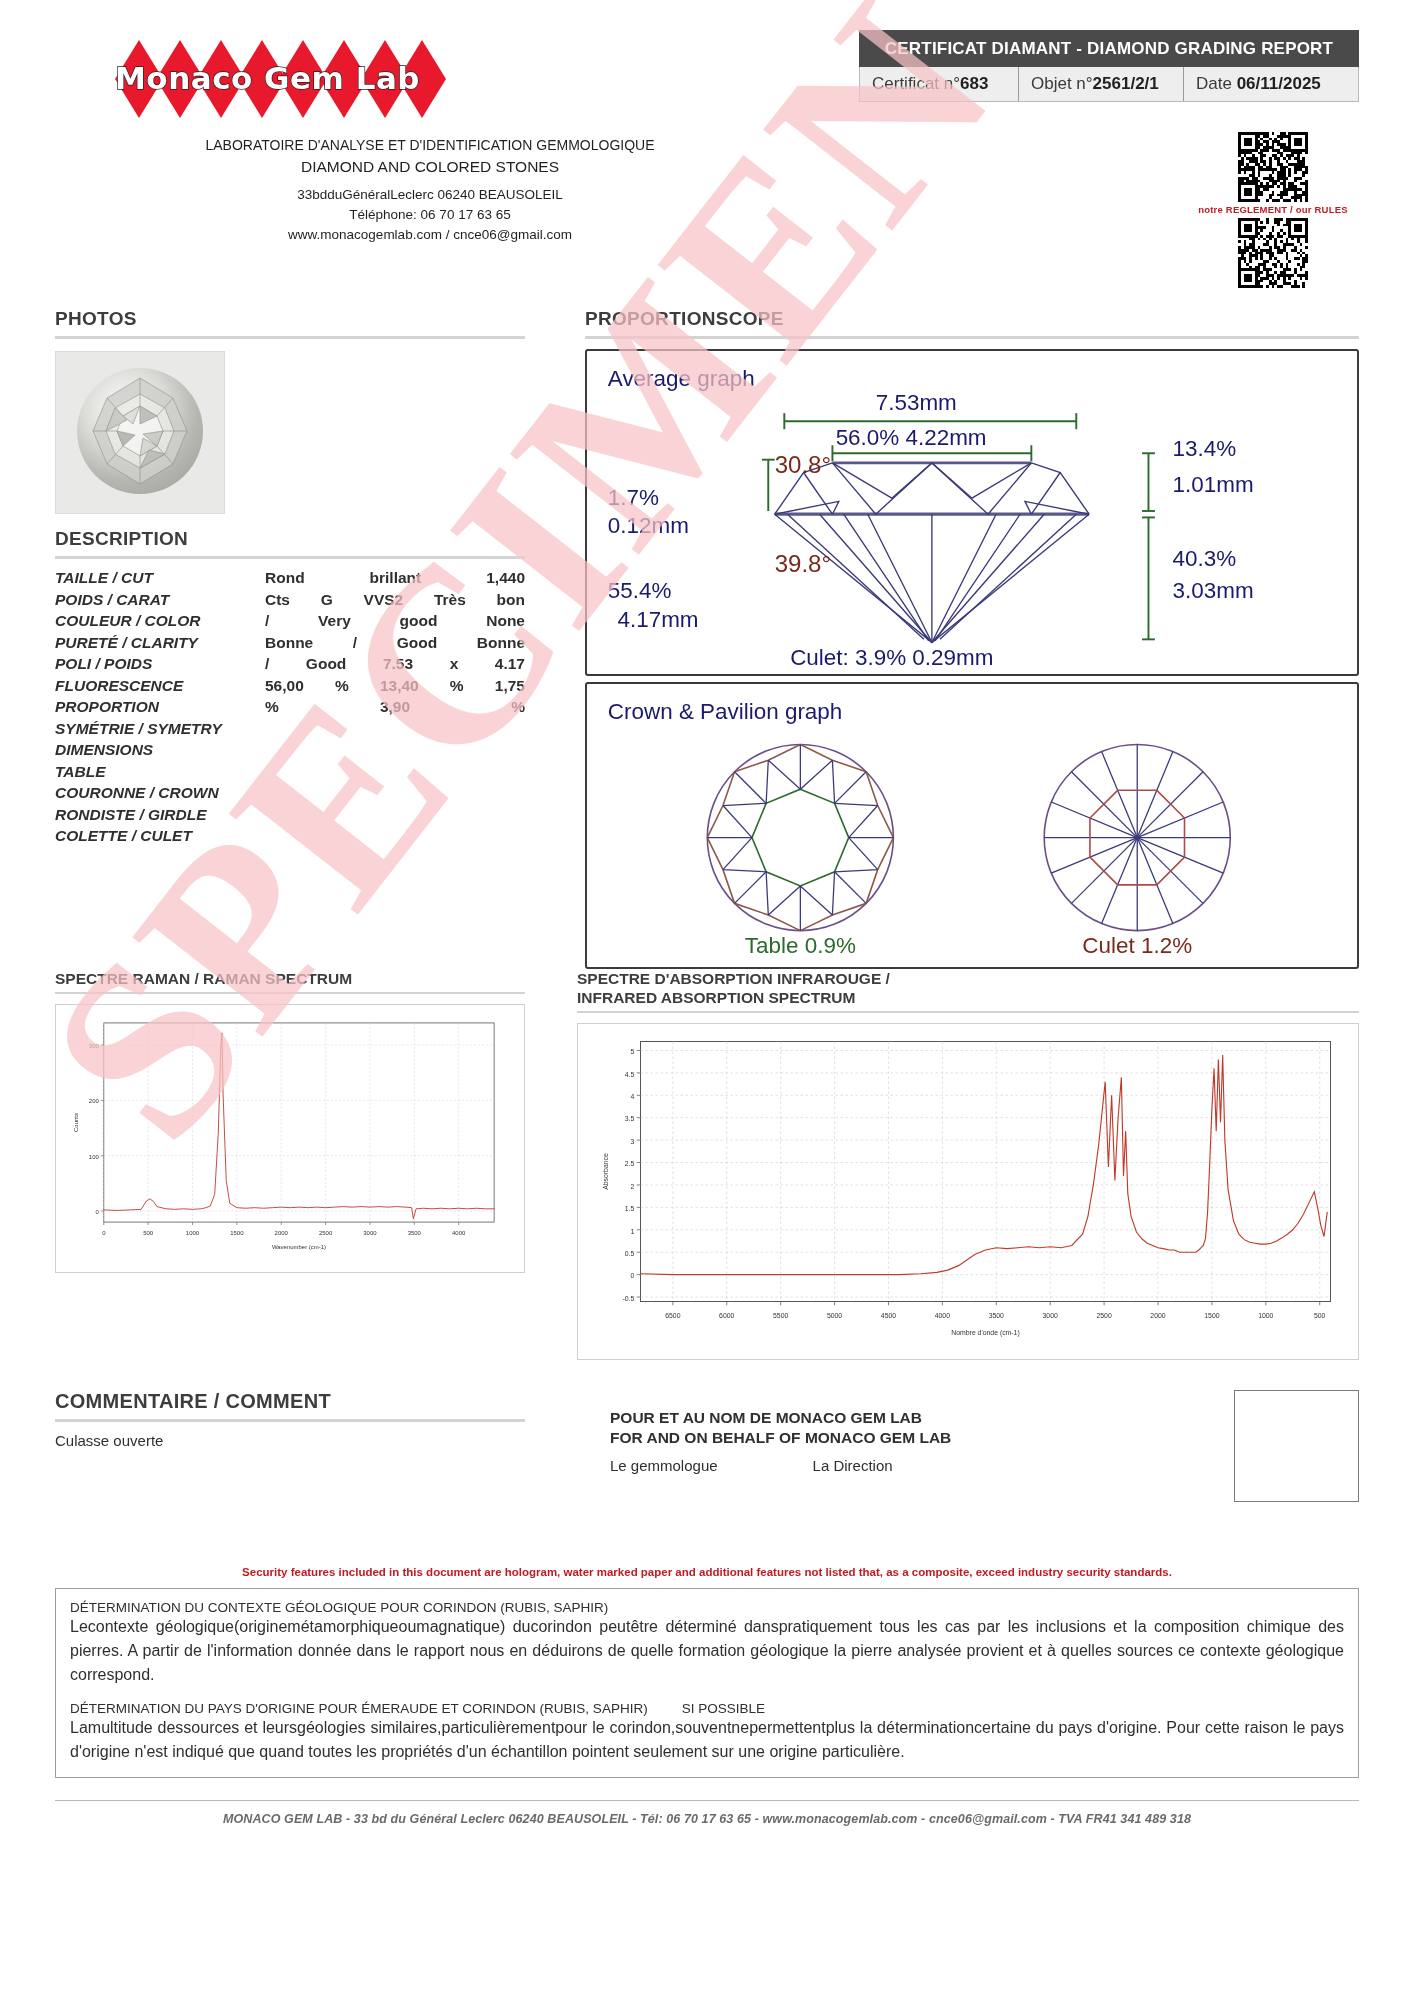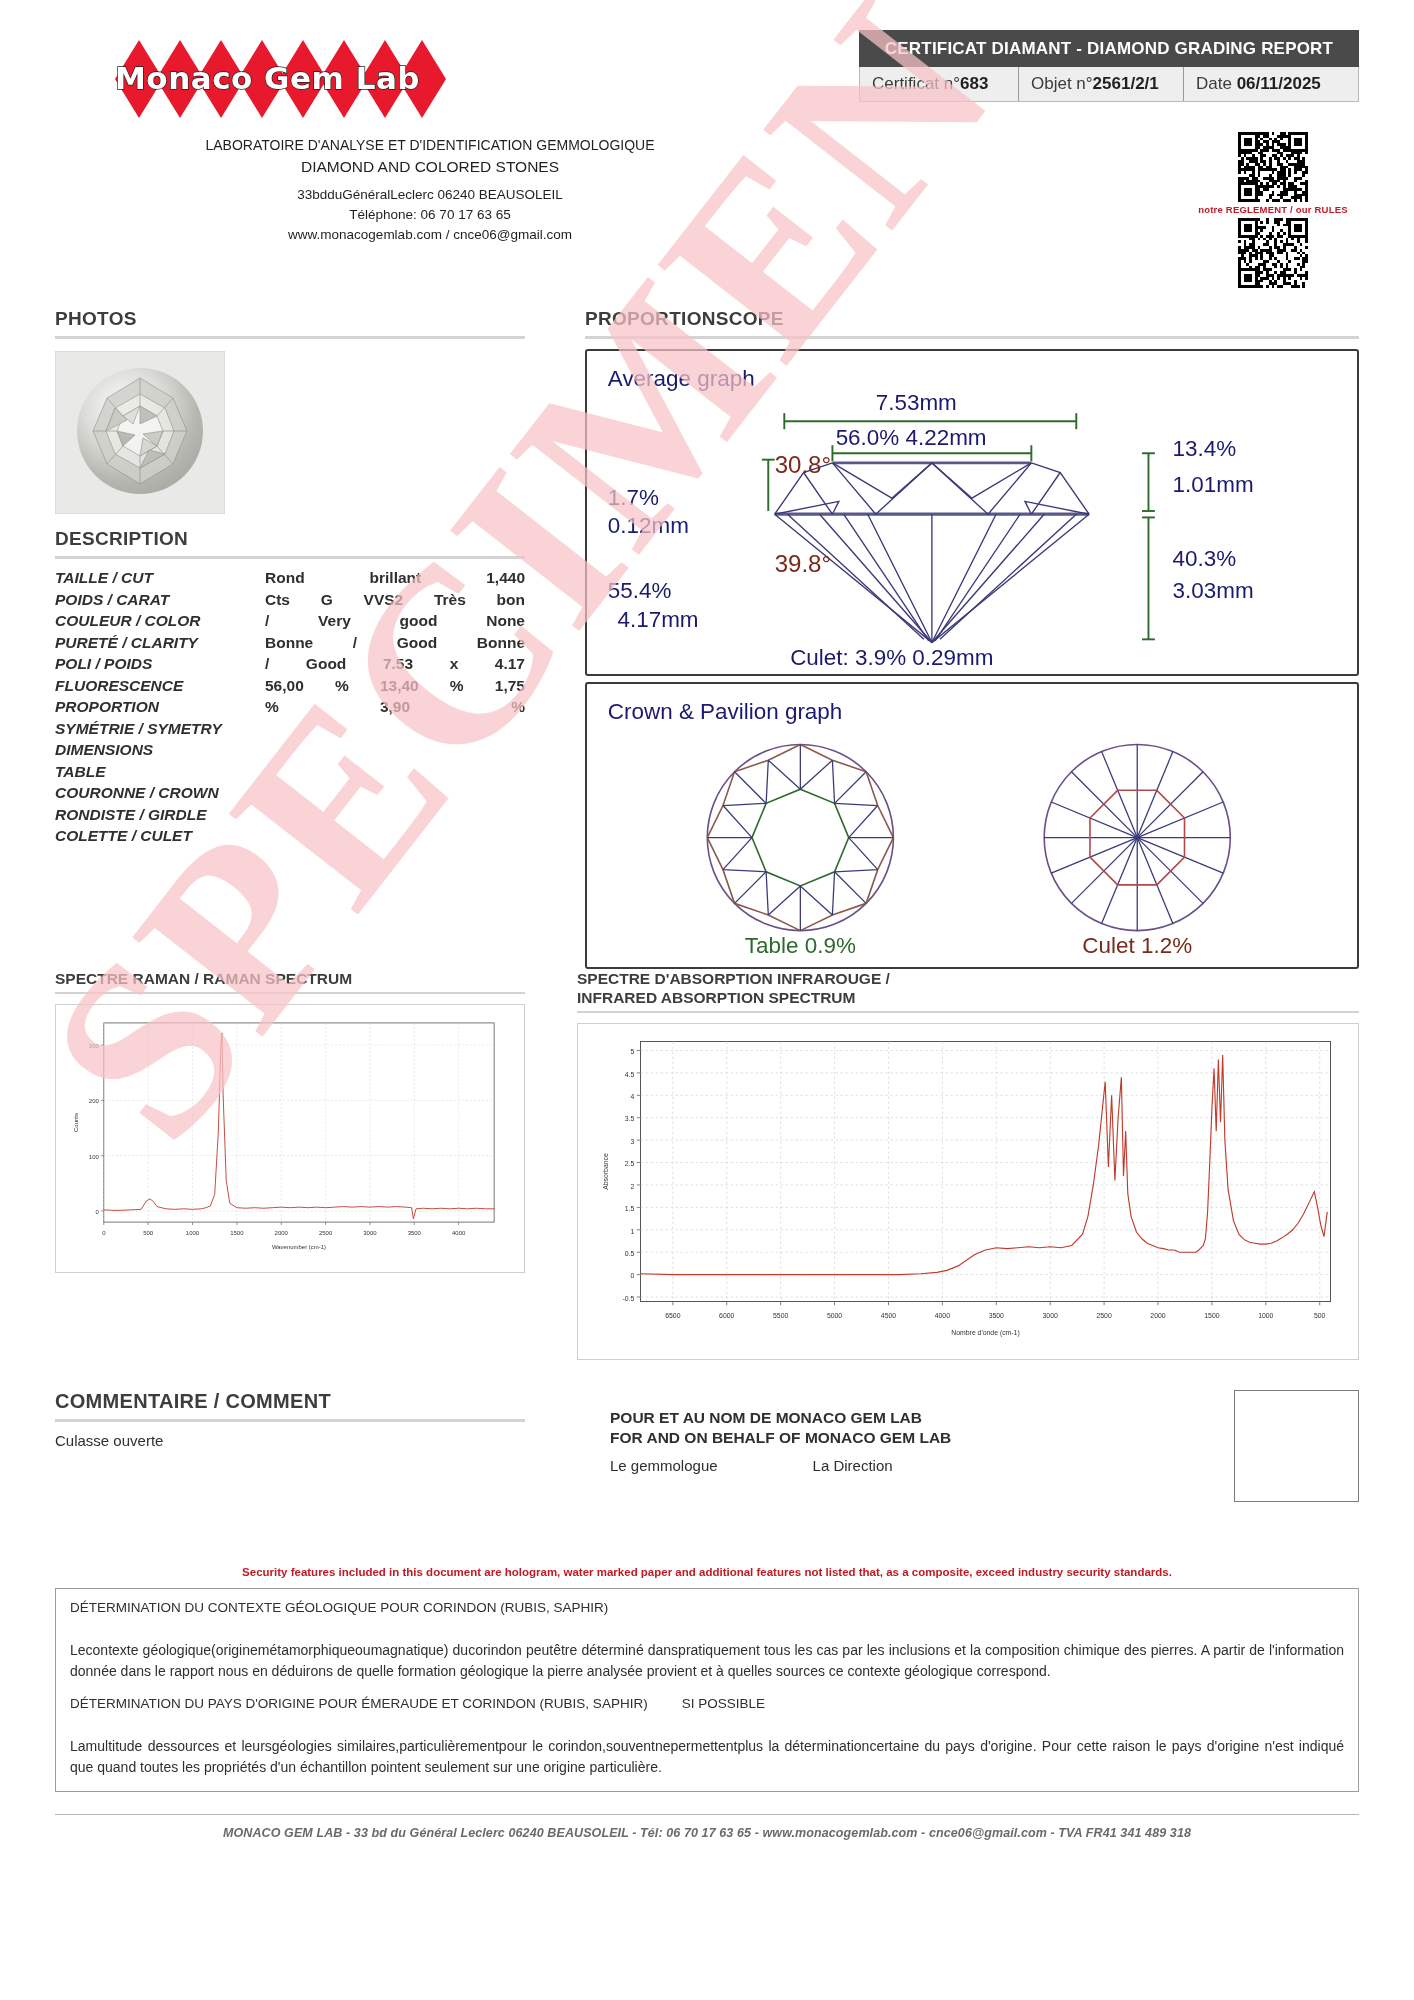--- a/index.html
+++ b/index.html
@@ -188,21 +188,21 @@
   }
   .legal {
     margin-top: 10px;
     border: 1px solid #9d9d9d;
     padding: 11px 14px 13px;
   }
   .legal-h {
     font-size: 13.5px; color: #2f2f2f; font-weight: 400;
   }
   .legal-p {
-    font-size: 14px; color: #2f2f2f; line-height: 1.5; margin-top: 25px;
+    font-size: 16px; color: #2f2f2f; line-height: 1.5; margin-top: 0;
     text-align: justify;
   }
   .legal-h2 { margin-top: 14px; }
   .legal-h2 .sip {
     margin-left: 34px; font-weight: 400;
   }
 
   .footer {
     margin-top: 22px;
     border-top: 1px solid #b7b7b7;

